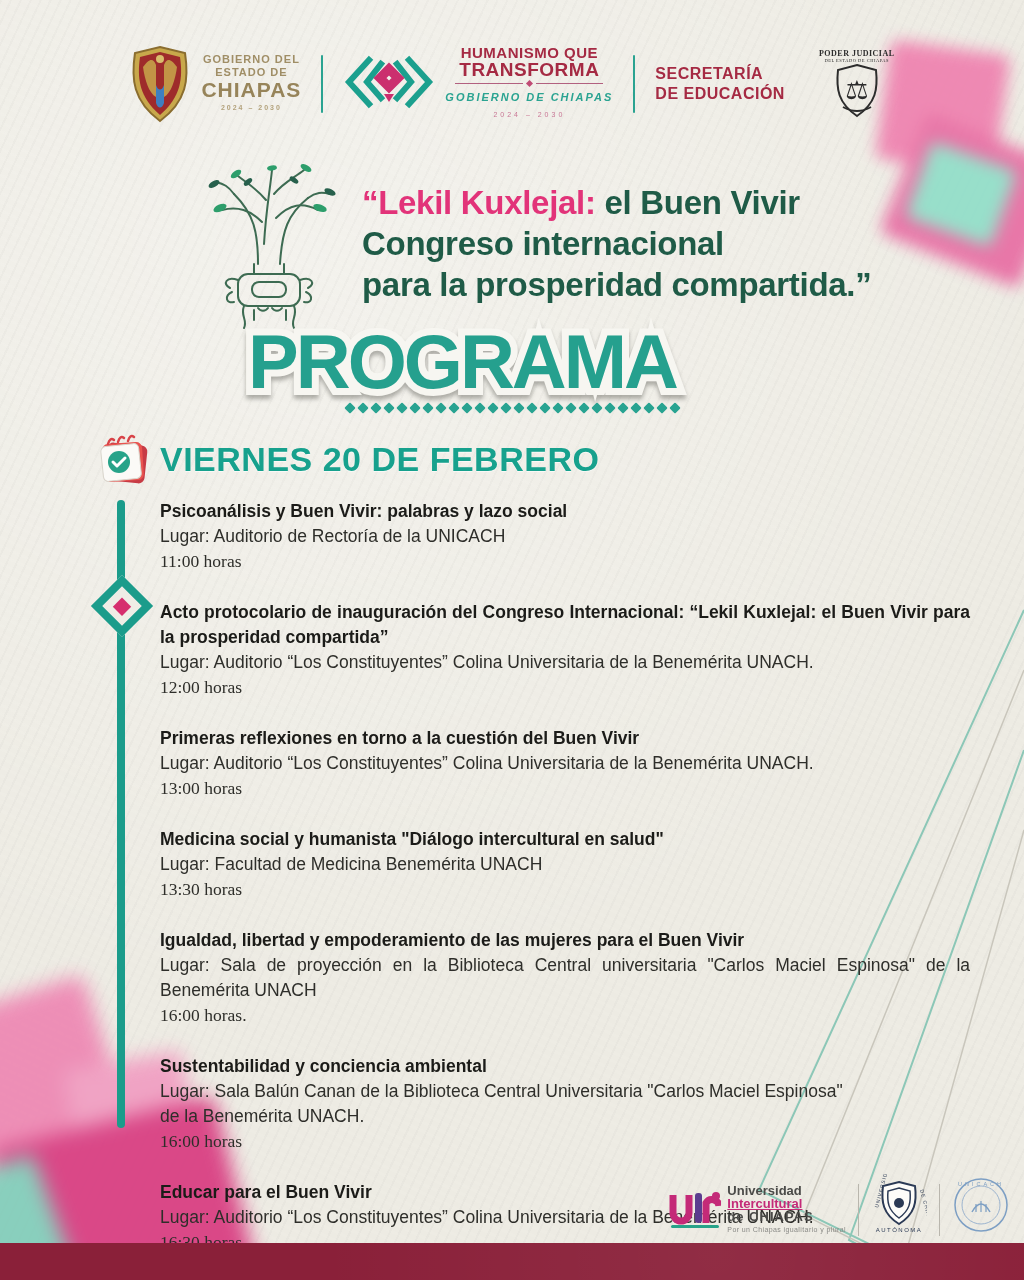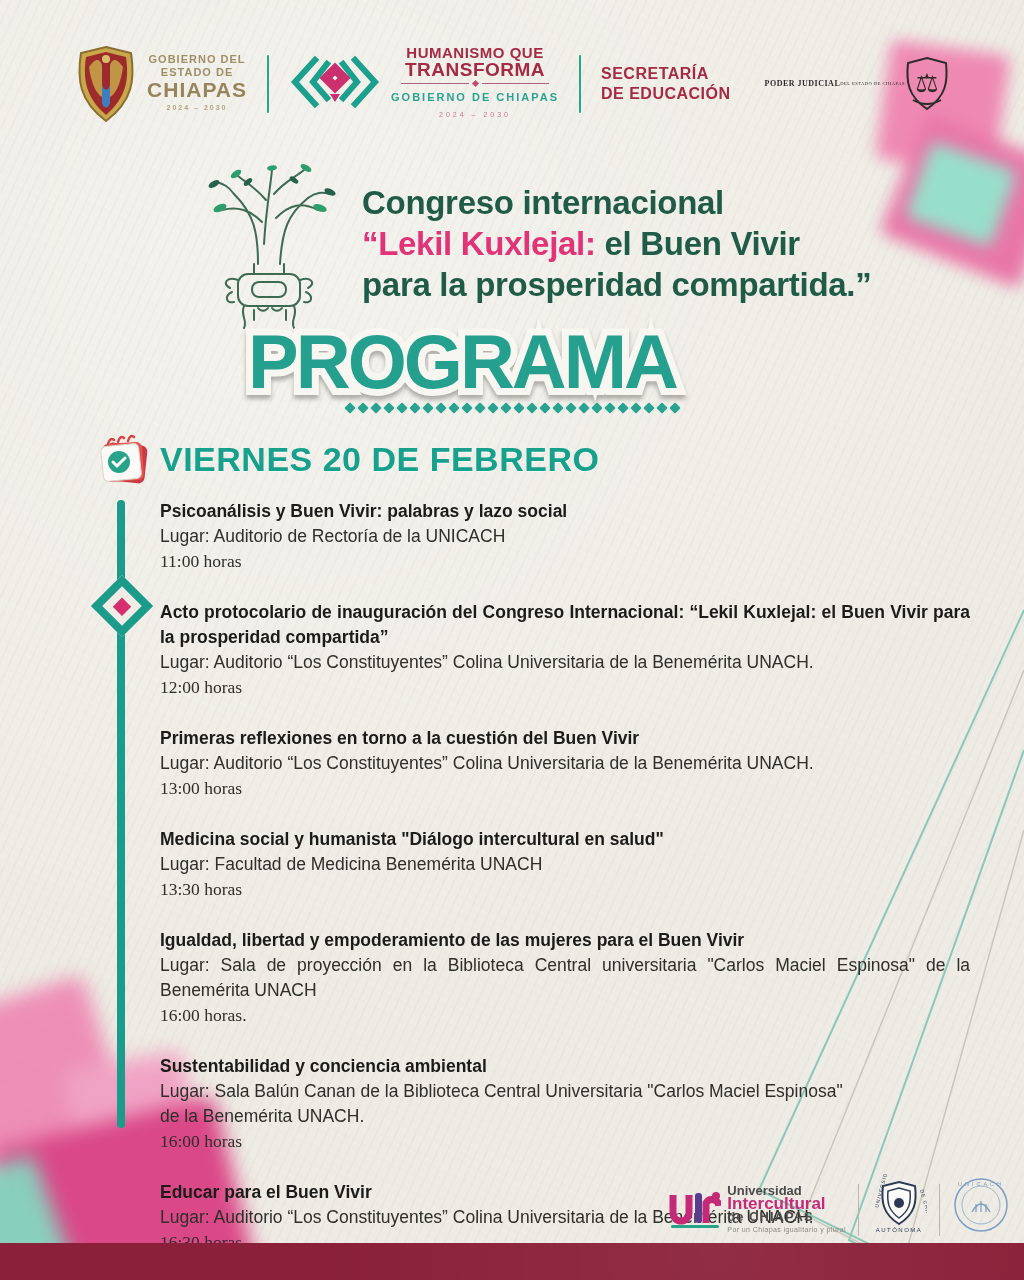--- a/index.html
+++ b/index.html
@@ -30,24 +30,24 @@
   .chiapas-text{font-size:11px;letter-spacing:1px;color:#a08e66;line-height:13px;font-weight:bold;text-align:center;}
   .chiapas-text .big{font-size:21px;letter-spacing:1px;color:#97845a;line-height:22px;}
   .chiapas-text .yrs{font-size:7px;letter-spacing:2px;color:#b3a27c;}
   .vdiv{width:2px;height:58px;background:#2aa391;border-radius:2px;}
   .hqt-text{text-align:center;line-height:17px;}
   .hqt-text .l1{font-size:15px;font-weight:bold;color:#a52a43;letter-spacing:.5px;}
   .hqt-text .l2{font-size:19px;font-weight:bold;color:#a52a43;letter-spacing:.5px;}
   .hqt-rule{display:flex;align-items:center;gap:4px;margin:3px 10px;}
   .hqt-rule .ln{flex:1;height:1px;background:#b2607f;}
   .hqt-rule .di{width:5px;height:5px;background:#c04a74;transform:rotate(45deg);}
-  .hqt-text .l3{font-size:11px;color:#2aa391;letter-spacing:2px;font-weight:bold;}
+  .hqt-text .l3{font-size:11px;color:#2aa391;letter-spacing:2px;font-weight:bold;font-style:italic;}
   .hqt-text .l4{font-size:7px;color:#c97795;letter-spacing:3px;}
   .sec-text{font-size:16px;font-weight:bold;color:#a52a43;line-height:20px;letter-spacing:.5px;}
-  .pj{display:flex;align-items:center;margin-left:14px;}
+  .pj{display:flex;flex-direction:column;align-items:center;margin-left:14px;}
   .pj .t1{font-size:8px;font-weight:bold;color:#2c2c2c;font-family:"Liberation Serif",serif;letter-spacing:.5px;}
   .pj .t2{font-size:4.5px;color:#2c2c2c;font-family:"Liberation Serif",serif;letter-spacing:.5px;}
   
   .title-block{position:absolute;top:160px;left:196px;display:flex;}
   .title-text{margin-left:18px;padding-top:22px;font-weight:bold;font-size:33px;line-height:41px;color:#1f5b47;letter-spacing:-.3px;}
   .title-text .pink{color:#e23379;}
   
   .programa-wrap{position:absolute;top:312px;left:0;width:924px;text-align:center;}
   
   .dia-sep{position:absolute;top:404px;left:0;width:1024px;display:flex;justify-content:center;gap:5px;}
@@ -64,21 +64,21 @@
   .event{margin-bottom:26px;margin-top:12px;}
   .event p{margin:0;font-size:17.5px;line-height:25px;color:#20201d;}
   .event .t{font-weight:bold;text-align:justify;color:#1b1b18;}
   .event .loc{white-space:pre-line;text-align:justify;color:#2e2e2a;}
   .event .tm{color:#2e2e2a;font-family:Liberation Serif, serif;}
   
   .footer-logos{position:absolute;right:14px;bottom:44px;display:flex;align-items:flex-end;gap:12px;}
   .unich{display:flex;align-items:center;gap:6px;}
   .unich-text{line-height:13px;}
   .unich-text .a{font-size:13px;color:#4a4a48;font-weight:bold;}
-  .unich-text .b{font-size:17px;color:#c42a78;font-weight:bold;}
+  .unich-text .b{font-size:13px;color:#c42a78;font-weight:bold;text-decoration:underline;}
   .unich-text .c{font-size:13px;color:#4a4a48;font-weight:bold;letter-spacing:1px;}
   .unich-text .tag{font-size:7px;color:#8a8a86;letter-spacing:.4px;}
   .fdiv{width:1px;height:52px;background:#b9b6ad;}
   .bottom-bar{position:absolute;left:0;bottom:0;width:1024px;height:37px;background:#8a2039;
     background-image:radial-gradient(circle at 70% 30%, rgba(255,255,255,.06), transparent 55%);}
   svg text{font-family:"Liberation Sans",sans-serif;}
 </style>
 </head>
 <body>
 
@@ -203,22 +203,22 @@
         <path d="M104 120 C116 116 120 124 112 128"></path>
         <path d="M48 146 C44 156 52 160 48 168"></path>
         <path d="M98 146 C102 156 94 160 98 168"></path>
         <path d="M62 148 a6 6 0 0 0 10 0 M76 148 a6 6 0 0 0 10 0"></path>
         <path d="M58 150 l0 10 M90 150 l0 10"></path>
         <path d="M36 132 C28 136 30 144 38 142"></path>
         <path d="M110 132 C118 136 116 144 108 142"></path>
       </g>
     </svg>
     <div class="title-text">
+      <div><span class="pink">“Lekil Kuxlejal:</span><span> el Buen Vivir</span></div>
       <div>Congreso internacional</div>
-      <div><span class="pink">“Lekil Kuxlejal:</span><span> el Buen Vivir</span></div>
       <div>para la prosperidad compartida.”</div>
     </div>
   </div>
 
   <div class="programa-wrap">
     <svg width="520" height="100" viewBox="0 0 520 100">
       <text x="260" y="76" text-anchor="middle" font-size="76" font-weight="bold" letter-spacing="-3" fill="#25a08e" stroke="#f7f6f1" stroke-width="14" paint-order="stroke" style="filter:drop-shadow(0 4px 2px rgba(90,90,85,.45));">PROGRAMA</text>
     </svg>
   </div>
 

